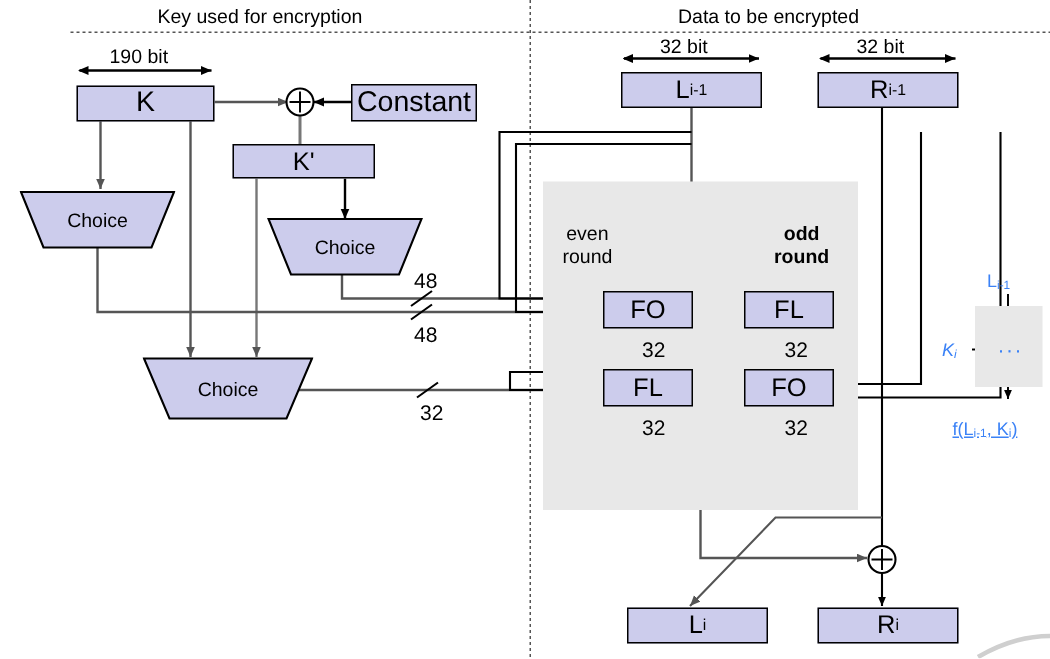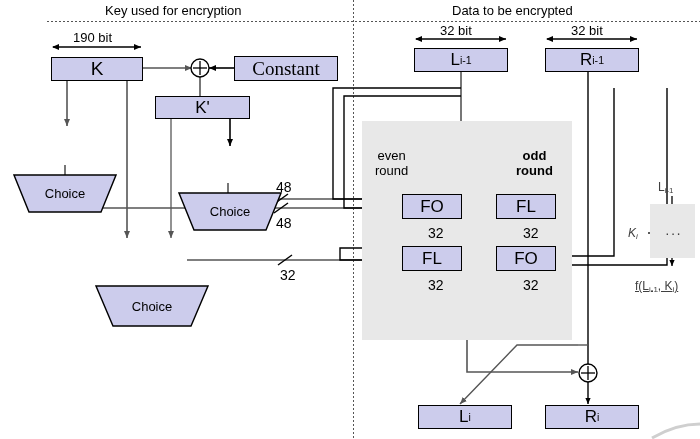--- a/index.html
+++ b/index.html
@@ -14,23 +14,23 @@
   .box{position:absolute;background:#ccccec;border:1px solid #000;box-sizing:border-box;
        display:flex;align-items:center;justify-content:center;color:#000;}
   .box.k{font-size:19px;}
   .box.const{font-size:19px;}
   .box.kp{font-size:17px;}
   .box.data{font-size:17px;}
   .box.fn{font-size:17px;margin-left:12px;}
   .box sub{font-size:.62em;vertical-align:-0.22em;}
   .graybox{position:absolute;background:#e8e8e8;}
   .legend-gray{position:absolute;background:#e8e8e8;}
-  .legend-txt{position:absolute;font-size:12px;white-space:nowrap;color:#404040;}
+  .legend-txt{position:absolute;font-size:12px;white-space:nowrap;color:#3b82f6;}
   .legend-txt sub{font-size:.66em;vertical-align:-0.2em;}
-  .trap{position:absolute;margin-top:47px;}
+  .trap{position:absolute;}
   .trap svg{position:absolute;left:0;top:0;}
   .trap span{position:absolute;left:0;top:0;width:100%;height:100%;
     display:flex;align-items:center;justify-content:center;font-size:13px;color:#000;}
 </style>
 </head>
 <body>
 
 <div id="canvas">
 
   <svg id="wires" viewBox="0 0 700 439">
@@ -143,21 +143,21 @@
   </svg>
 
   <div class="lbl section-title" style="left:452px;top:3px;">Data to be encrypted</div>
   <div class="lbl section-title" style="left:105px;top:3px;">Key used for encryption</div>
 
   <div class="lbl bit-lbl" style="left:73px;top:30px;">190 bit</div>
   <div class="lbl bit-lbl" style="left:440px;top:23px;">32 bit</div>
   <div class="lbl bit-lbl" style="left:571px;top:23px;">32 bit</div>
 
   <div class="box k" style="left:51px;top:57px;width:92px;height:24px;">K</div>
-  <div class="box const" style="left:234px;top:56px;width:104px;height:25px;font-family:Liberation Serif, serif;">Constant</div>
+  <div class="box const" style="left:234px;top:56px;width:84px;height:25px;">Constant</div>
   <div class="box kp" style="left:155px;top:96px;width:95px;height:23px;">K'</div>
 
   <div class="trap" style="left:13px;top:127px;width:104px;height:39px;">
     <svg width="104" height="39">
         <polygon points="1,1 103,1 88,38 16,38" fill="#ccccec" stroke="#000" stroke-width="1.4"></polygon>
       </svg>
     <span>Choice</span>
   </div>
   <div class="trap" style="left:178px;top:145px;width:104px;height:39px;">
     <svg width="104" height="39">

